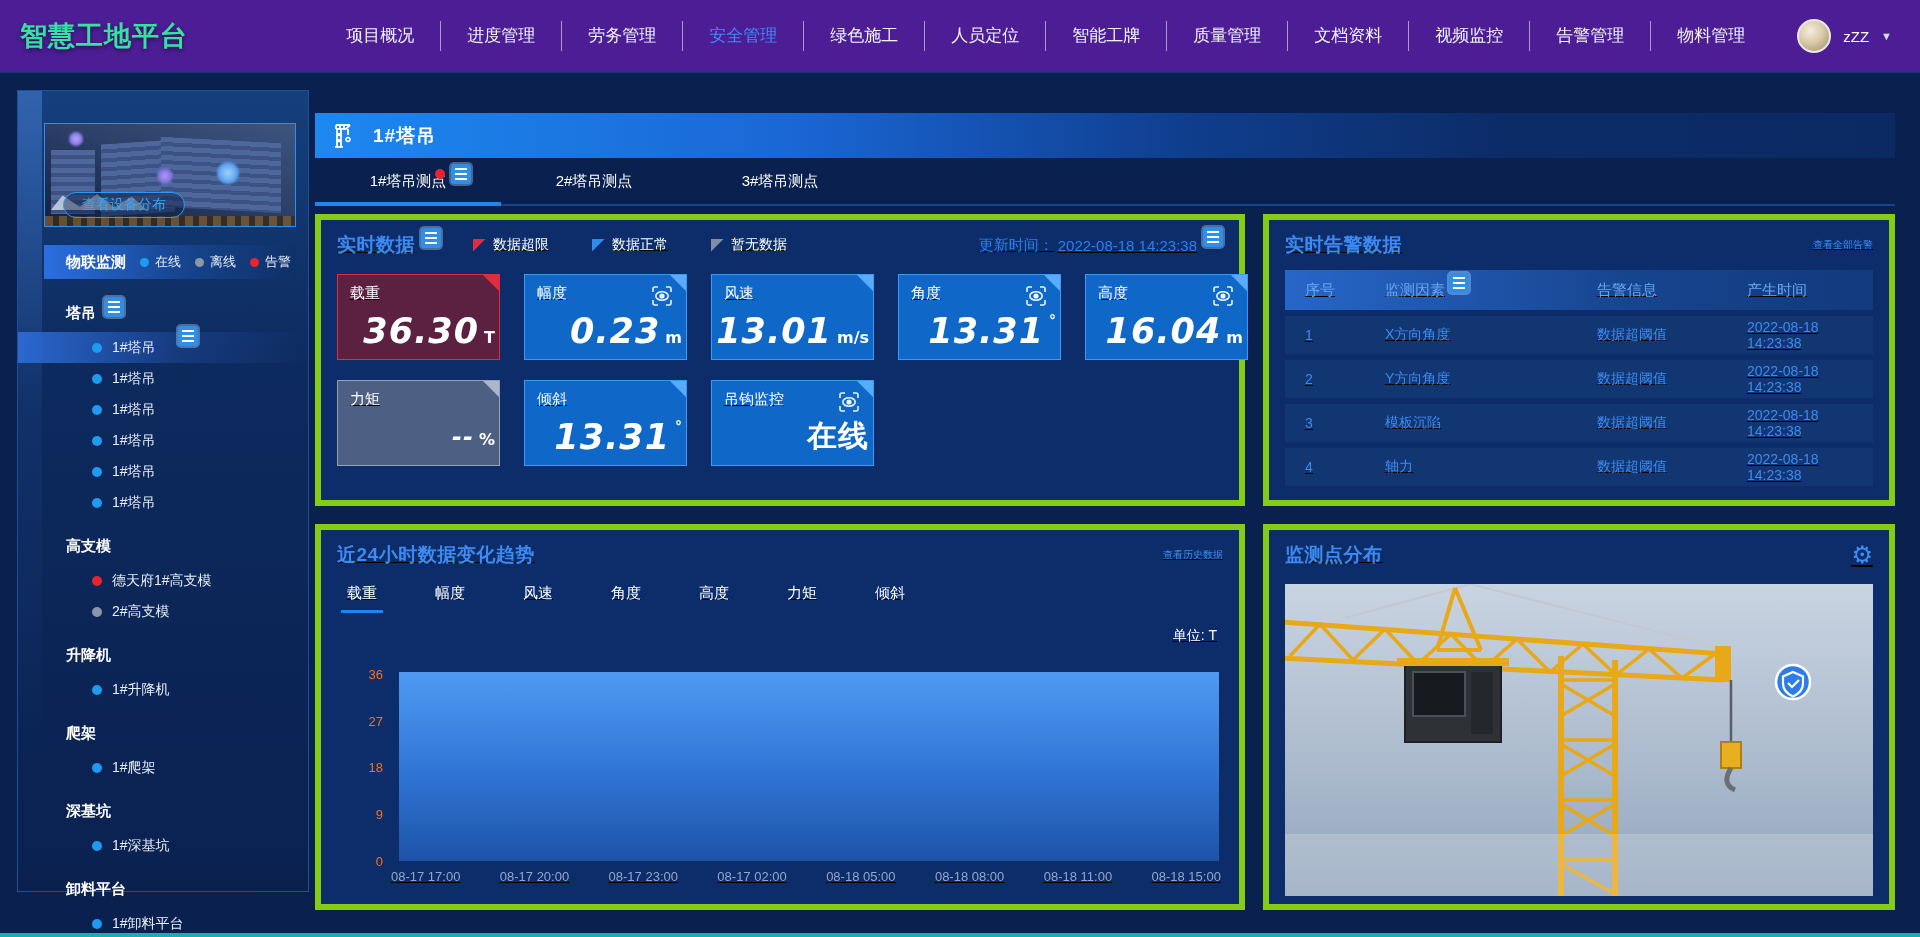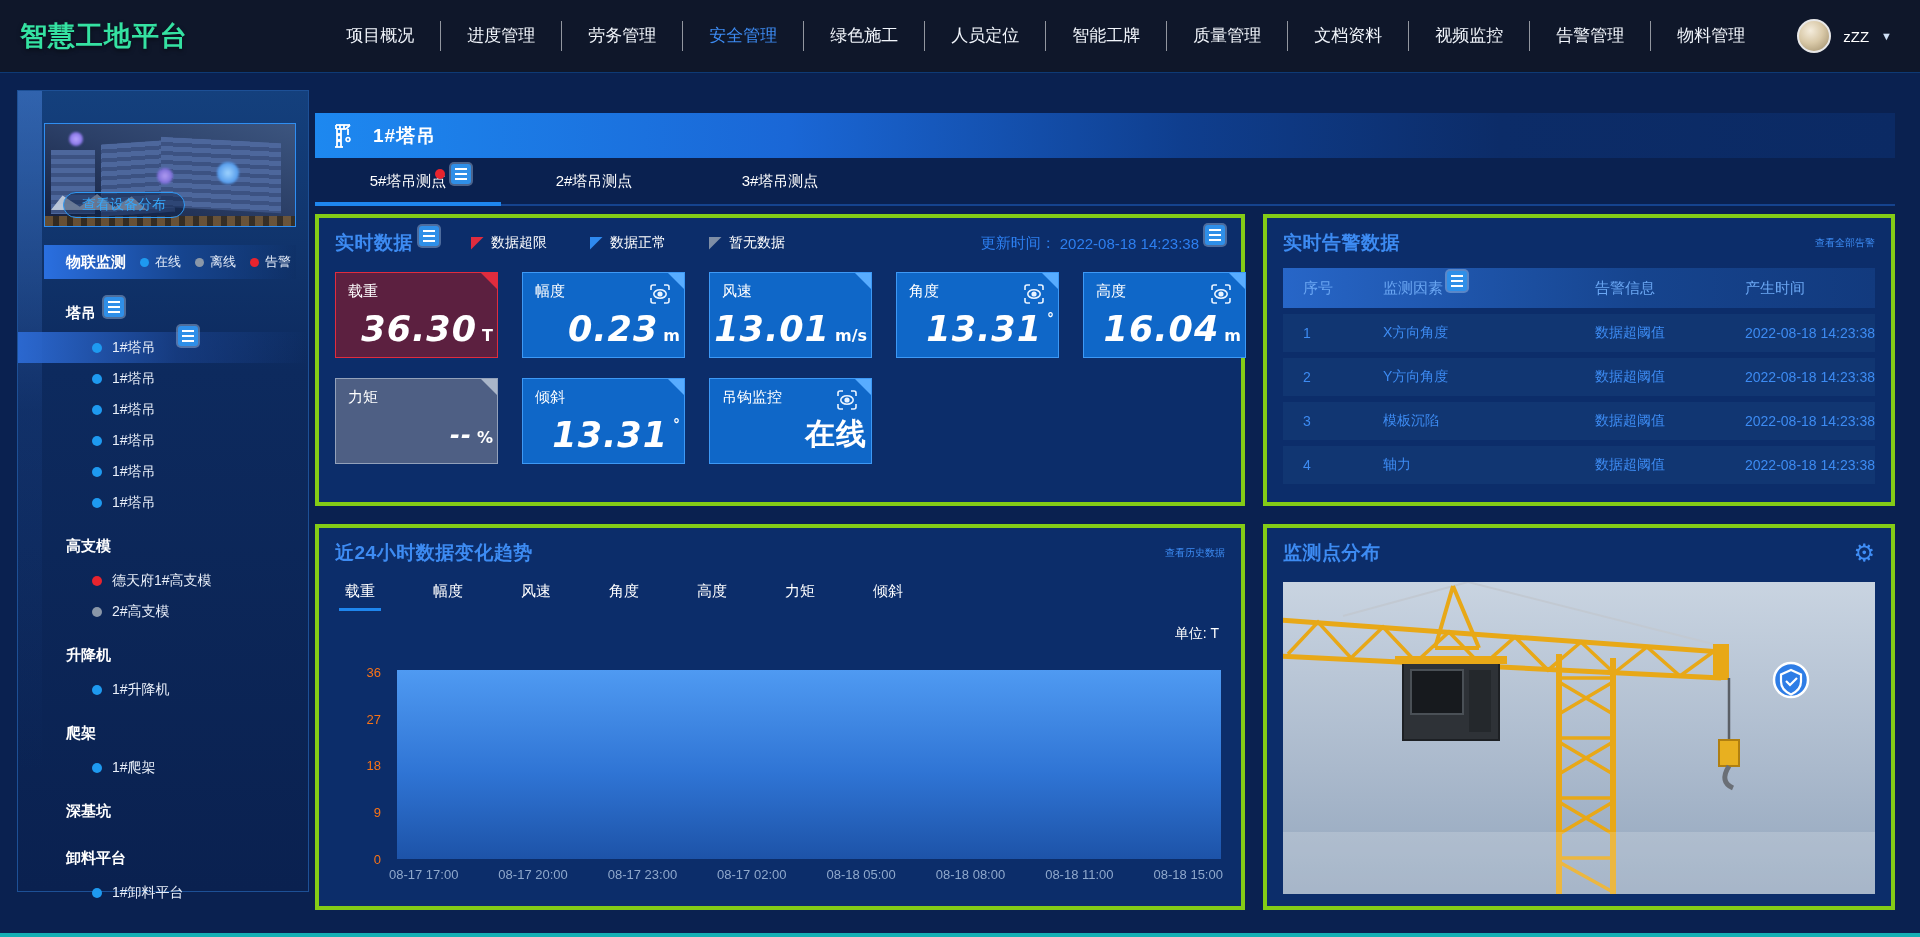--- a/index.html
+++ b/index.html
@@ -1,21 +1,21 @@
 <!DOCTYPE html>
 <html><head>
 <meta charset="utf-8">
 <style>
   * { margin:0; padding:0; box-sizing:border-box; }
   html,body { background:#04102c; }
   body { font-family:"Liberation Sans","DejaVu Sans",sans-serif; }
   #app { position:relative; width:1920px; height:937px; background:#0a2150; overflow:hidden; }
 
   
-  .navbar { position:absolute; top:0; left:0; width:1920px; height:72px; background:#0f172a;
+  .navbar { position:absolute; top:0; left:0; width:1920px; height:72px; background:#4c1d95;
             display:flex; align-items:center; z-index:5; box-shadow:0 1px 0 #0e3a74; }
   .logo { color:#35e2a2; font-size:27px; font-weight:bold; margin-left:20px; letter-spacing:1px;
           text-shadow:0 2px 4px rgba(0,0,0,.5); }
   .nav-items { display:flex; align-items:flex-end; margin-left:auto; }
   .nav-item { color:#f2f6fc; font-size:17px; padding:4px 26px; cursor:pointer; white-space:nowrap;
               border-right:1px solid rgba(255,255,255,.55); line-height:22px; }
   .nav-item:last-child { border-right:none; }
   .nav-item.active { color:#3d8bf2; }
   .user-box { display:flex; align-items:center; margin:0 28px 0 26px; gap:12px; }
   .avatar { width:34px; height:34px; border-radius:50%; border:2px solid #e8e8e8;
@@ -71,21 +71,21 @@
   .dev-title { color:#fff; font-size:19px; font-weight:bold; letter-spacing:1px; }
   .tabs-row { height:48px; display:flex; border-bottom:2px solid #15438e; position:relative; }
   .tab { width:186px; text-align:center; line-height:46px; color:#fff; font-size:15px; cursor:pointer; position:relative; }
   .tab.active::after { content:""; position:absolute; left:0; bottom:-2px; width:100%; height:4px; background:#1e86ee; }
   .tab-badge { position:absolute; right:30px; top:6px; display:flex; align-items:center; gap:6px; }
   .red-dot { width:10px; height:10px; border-radius:50%; background:#e8242e; }
 
   .cols { display:flex; gap:18px; margin-top:8px; }
   .col-left { width:930px; }
   .col-right { width:632px; }
-  .panel { background:#0c2d6a; border:4px solid #84cc16; }
+  .panel { background:#0c2d6a; border:6px solid #84cc16;text-decoration:underline; }
   .panel-head { height:50px; display:flex; align-items:center; padding:0 16px; gap:10px; }
   .panel-title { color:#3d8bf2; font-size:19px; font-weight:bold; letter-spacing:.5px; }
   .link { margin-left:auto; color:#3d8bf2; font-size:10px; cursor:pointer; }
 
   
   .p-realtime { height:292px; }
   .flag-leg { display:flex; align-items:center; gap:43px; margin-left:22px; }
   .flag-item { display:flex; align-items:center; gap:7px; color:#fff; font-size:14px; }
   .flag { width:13px; height:13px; clip-path:polygon(0 0,100% 0,0 100%); }
   .upd { margin-left:auto; color:#2d7ff0; font-size:15px; display:flex; align-items:center; gap:4px; }
@@ -243,20 +243,24 @@
       </div>
       <div class="group">
         <div class="group-name">爬架</div>
         <div class="node">
             <span class="dot" style="background:#1e9af0"></span>
             <span>1#爬架</span>
           </div>
       </div>
       <div class="group">
         <div class="group-name">深基坑</div>
+        <div class="node">
+            <span class="dot" style="background:#1e9af0"></span>
+            <span>1#深基坑</span>
+          </div>
       </div>
       <div class="group">
         <div class="group-name">卸料平台</div>
         <div class="node">
             <span class="dot" style="background:#1e9af0"></span>
             <span>1#卸料平台</span>
           </div>
       </div>
     </div>
   </div>
@@ -272,21 +276,21 @@
           <path d="M6 26h8"></path>
             <path d="M19 8v6"></path>
             <path d="M19 16.5a2 2 0 1 0 .01 0" stroke-width="1.6"></path>
         </g>
       </svg>
       <span class="dev-title">1#塔吊</span>
     </div>
 
     <div class="tabs-row">
       <div class="tab active">
-        <span>5#塔吊测点</span>
+        <span>1#塔吊测点</span>
         <span class="tab-badge">
           <span class="red-dot"></span>
           <span class="list-icon"></span>
         </span>
       </div>
       <div class="tab">2#塔吊测点</div>
       <div class="tab">3#塔吊测点</div>
     </div>
 
     <div class="cols">

